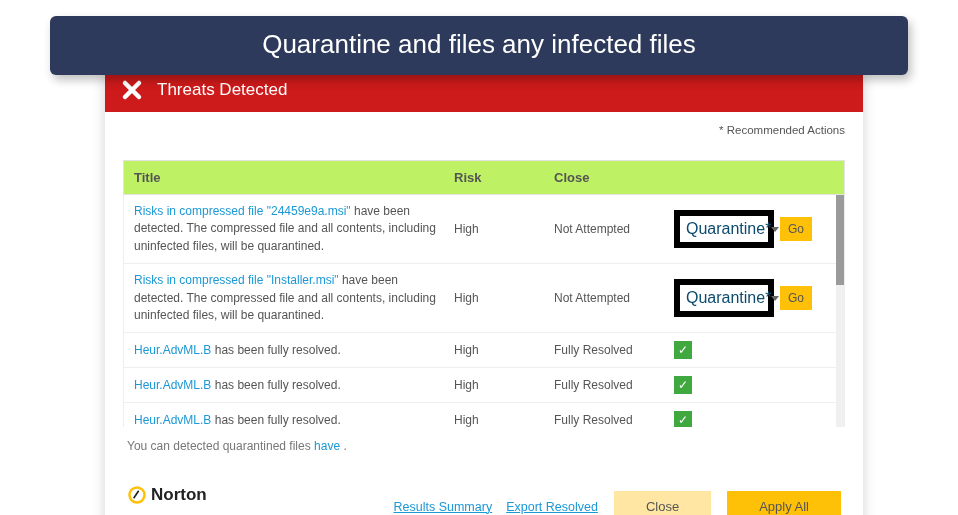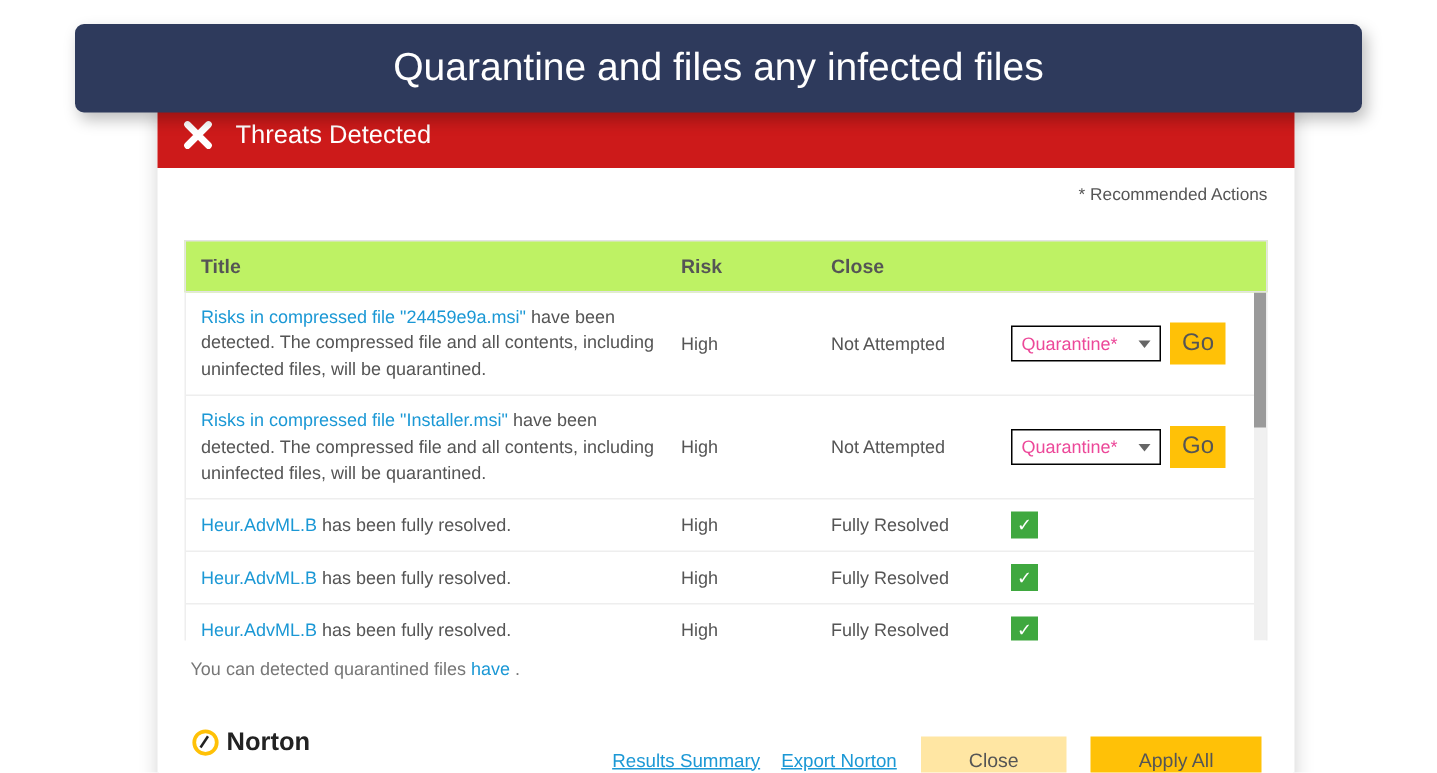--- a/index.html
+++ b/index.html
@@ -83,35 +83,35 @@
   .row {
     border-bottom: 1px solid #eee;
     padding: 8px 10px;
     font-size: 12px;
     color: #555;
   }
   .row .title-cell { line-height: 1.45; padding-right: 12px; }
   .link { color: #1b98d5; }
   .action-cell { display: flex; align-items: center; gap: 6px; }
   .select {
-    border: 1px solid #000000;
+    border: 6px solid #000000;
     padding: 4px 6px;
-    font-size: 12px;
+    font-size: 16px;
     width: 100px;
     display: flex;
     justify-content: space-between;
     align-items: center;
     background: #fff;
-    color: #ec4899;
+    color: #0c4a6e;
   }
   .go-btn {
     background: #ffc107;
     border: none;
     padding: 5px 8px;
-    font-size: 16px;
+    font-size: 12px;
     color: #555;
     cursor: pointer;
   }
   .check {
     width: 18px; height: 18px;
     background: #3fa83f;
     display: inline-flex;
     align-items: center;
     justify-content: center;
     color: #fff;
@@ -243,20 +243,20 @@
           <svg viewBox="0 0 24 24">
               <circle cx="12" cy="12" r="9" fill="none" stroke="#ffc107" stroke-width="3"></circle>
               <path d="M8 16 L14 7" stroke="#222" stroke-width="2" fill="none"></path>
             </svg>
         </span>
         <span>Norton</span>
       </div>
       <div class="footer-right">
         <div class="footer-links">
           <span>Results Summary</span>
-          <span>Export Norton</span>
+          <span>Export Resolved</span>
         </div>
         <button class="btn close">Close</button>
         <button class="btn">Apply All</button>
       </div>
     </div>
   </div>
 </div>
 
 </body></html>

